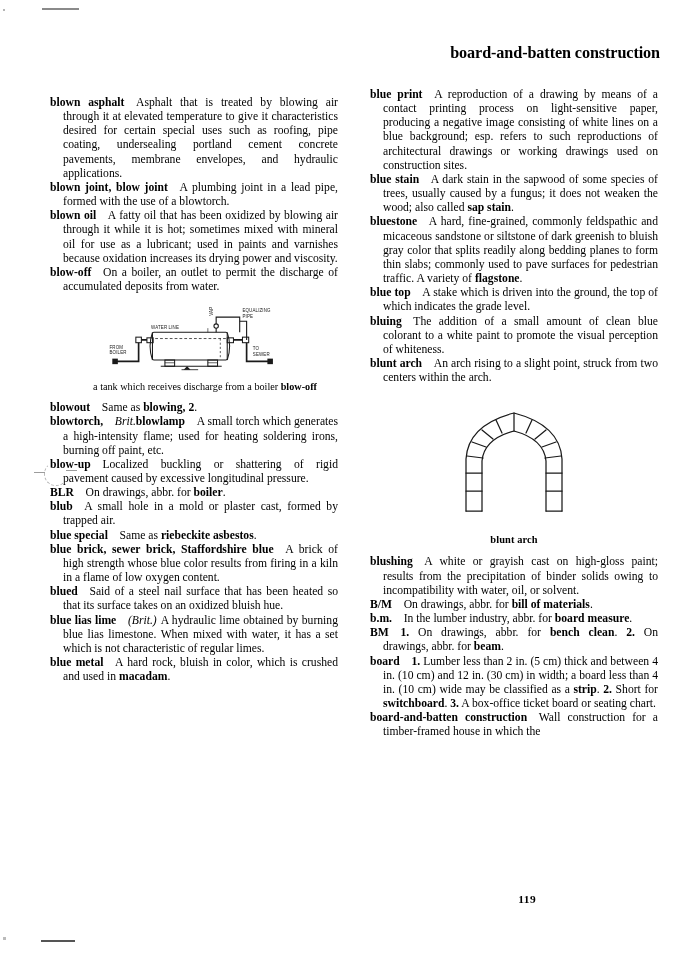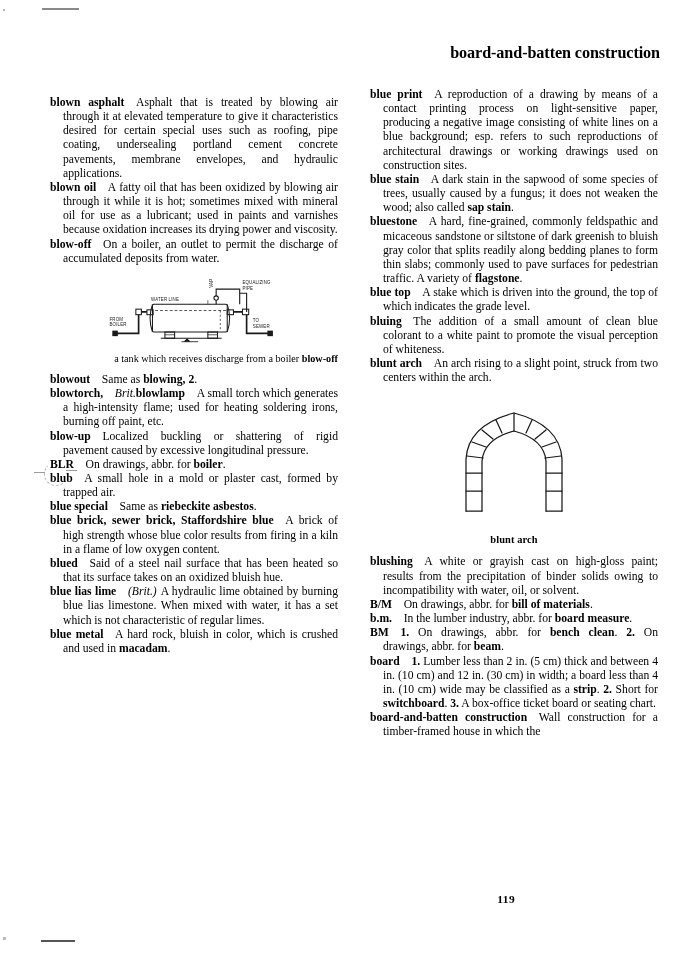--- a/index.html
+++ b/index.html
@@ -86,42 +86,42 @@
     margin:13px 0 6px 0;
     text-align:center;
   }
   #fig-blowoff .art{ display:block; margin:0 auto; }
   .fig-caption{
     font-size:10.1px;
     line-height:13px;
     text-align:center;
   }
   #caption-blowoff{
-    text-align:right;
+    text-align:center;
     padding-left:22px;
     margin-top:3px;
     font-size:10.2px;
   }
   #fig-bluntarch{
     margin:14px 0 9px 0;
     text-align:center;
   }
   #caption-bluntarch{
     font-weight:bold;
     font-size:10.4px;
     margin-top:6px;
     letter-spacing:0.1px;
   }
 
   .figure-gap{ height:2px; }
 
   
   #page-number{
     position:absolute;
-    right:57px; bottom:55px;
+    right:36px; bottom:55px;
     font-size:11.4px;
     font-weight:bold;
     letter-spacing:0.4px;
   }
 
   .diagram-label{
     font-family:"Liberation Sans","DejaVu Sans",sans-serif;
     font-size:6.4px;
     fill:#1a1a1a;
     letter-spacing:0.2px;
@@ -141,20 +141,23 @@
   <div class="artifact-tick" id="tick-right"></div>
 
   <div class="running-head">board-and-batten construction</div>
 
   <div class="col" id="col-left">
 
     <p class="entry">
       <span class="hw">blown asphalt</span><span>Asphalt that is treated by blowing air through it at elevated temperature to give it characteristics desired for certain special uses such as roofing, pipe coating, undersealing portland cement concrete pavements, membrane envelopes, and hydraulic applications.</span>
     </p>
 
+    <p class="entry">
+      <span class="hw">blown joint, blow joint</span><span>A plumbing joint in a lead pipe, formed with the use of a blowtorch.</span>
+    </p>
 
     <p class="entry">
       <span class="hw">blown oil</span><span>A fatty oil that has been oxidized by blowing air through it while it is hot; sometimes mixed with mineral oil for use as a lubricant; used in paints and varnishes because oxidation increases its drying power and viscosity.</span>
     </p>
 
     <p class="entry">
       <span class="hw">blow-off</span><span>On a boiler, an outlet to permit the discharge of accumulated deposits from water.</span>
     </p>
 
     <figure id="fig-blowoff">

